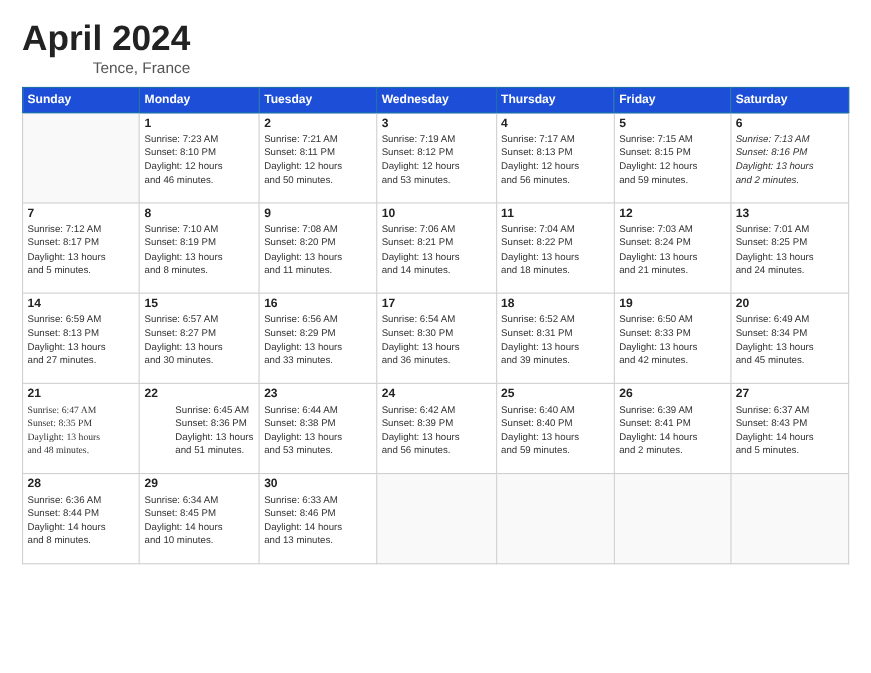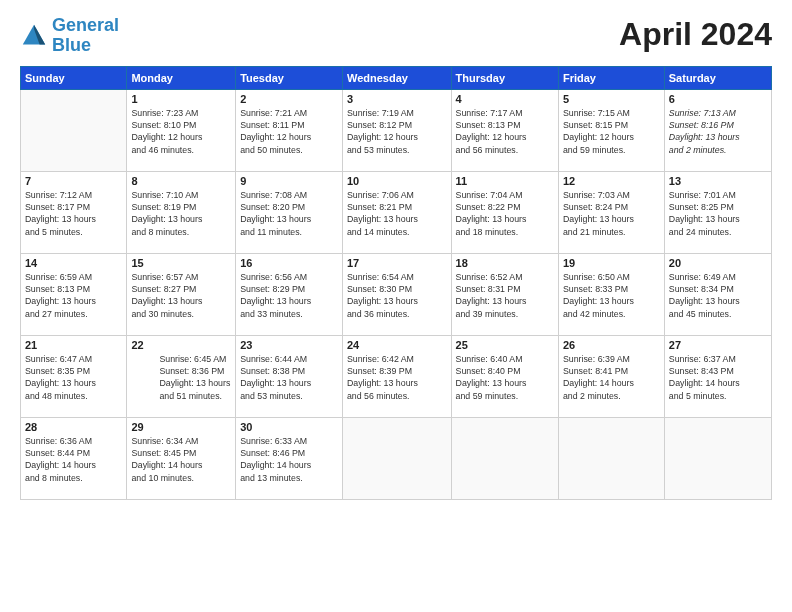--- a/index.html
+++ b/index.html
@@ -87,32 +87,23 @@
     }
     .empty-cell {
       background: #f9f9f9;
     }
   </style>
 </head>
 <body>
 
 <div class="page">
   <div class="header">
-    <div class="logo">
-      <svg class="logo-icon" viewBox="0 0 40 40">
-        <polygon points="20,4 36,32 4,32" fill="#2e86c1"></polygon>
-        <polygon points="20,4 36,32 28,32 20,10" fill="#1a5276"></polygon>
-      </svg>
-      <div class="logo-text">
-        <div><span>General</span></div>
-        <div><span>Blue</span></div>
-      </div>
-    </div>
     <div class="title-block">
       <div class="month-title">April 2024</div>
+      <div class="location">Tence, France</div>
     </div>
   </div>
 
   <table class="calendar">
     <thead>
       <tr>
         <th>Sunday</th>
         <th>Monday</th>
         <th>Tuesday</th>
         <th>Wednesday</th>
@@ -265,21 +256,21 @@
             <span class="day-number">20</span>
             <div class="day-info" style="white-space: pre-line;">Sunrise: 6:49 AM
 Sunset: 8:34 PM
 Daylight: 13 hours
 and 45 minutes.</div>
           </td>
         </tr>
         <tr>
           <td>
             <span class="day-number">21</span>
-            <div class="day-info" style="white-space: pre-line;">Sunrise: 6:47 AM
+            <div class="day-info" style="white-space: pre-line; font-family: Liberation Serif, serif;">Sunrise: 6:47 AM
 Sunset: 8:35 PM
 Daylight: 13 hours
 and 48 minutes.</div>
           </td>
           <td>
             <span class="day-number">22</span>
             <div class="day-info" style="white-space: pre-line; margin-left: 28px;">Sunrise: 6:45 AM
 Sunset: 8:36 PM
 Daylight: 13 hours
 and 51 minutes.</div>

